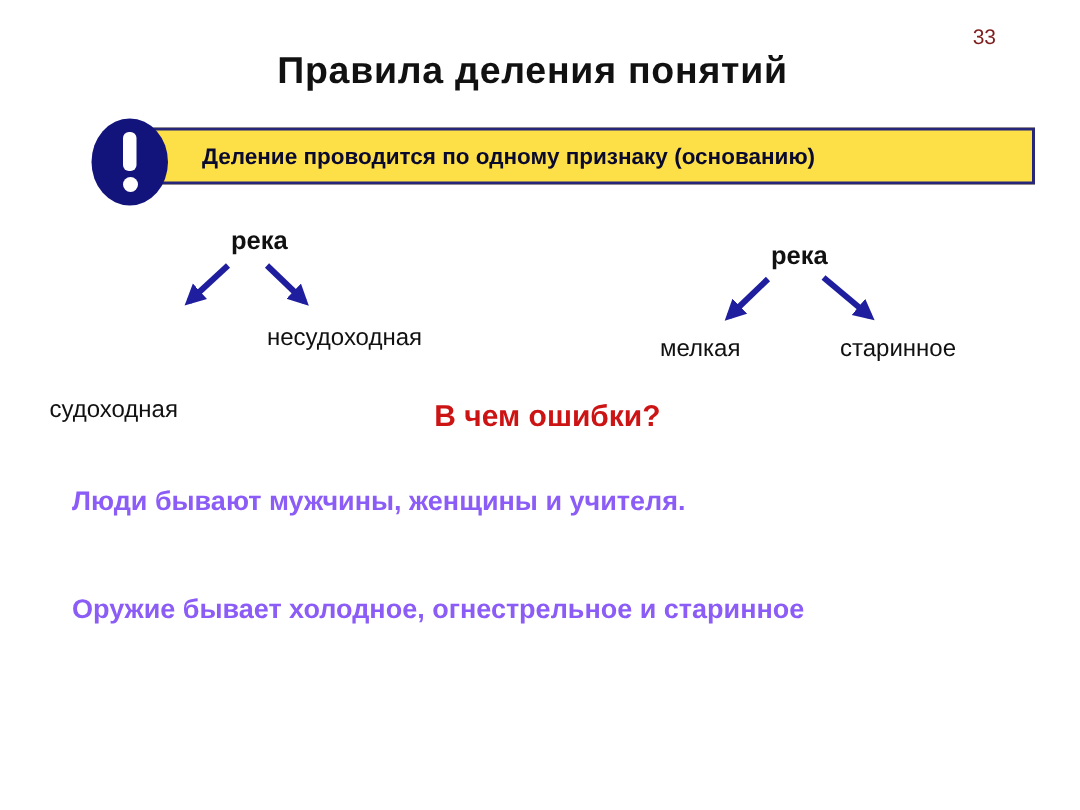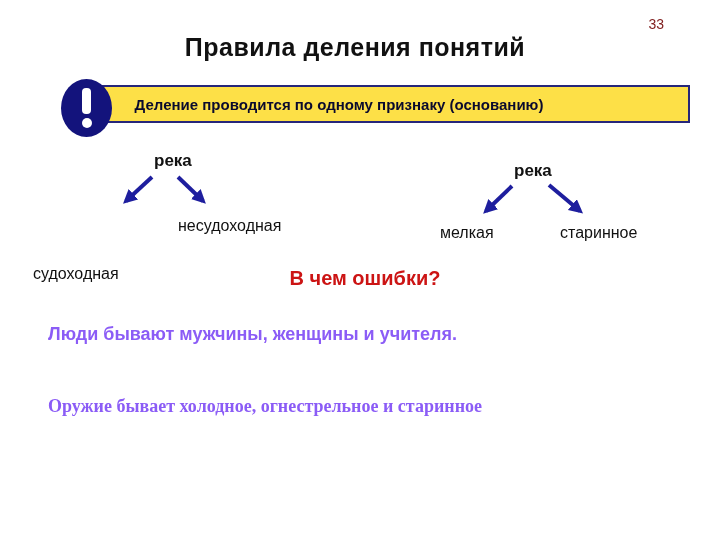--- a/index.html
+++ b/index.html
@@ -121,21 +121,21 @@
   }
 
   
   .example {
     left: 48px;
     font-size: 18px;
     font-weight: bold;
     color: #8b5cf6;
   }
   .example-1 { top: 324px; }
-  .example-2 { top: 396px; font-family: Liberation Serif, serif; }
+  .example-2 { top: 396px; }
 </style>
 </head>
 <body>
 
 <div class="abs page-number">33</div>
 
 <div class="abs slide-title">Правила деления понятий</div>
 
 <div class="abs rule-banner">
   <span class="rule-banner-text">Деление проводится по одному признаку (основанию)</span>

